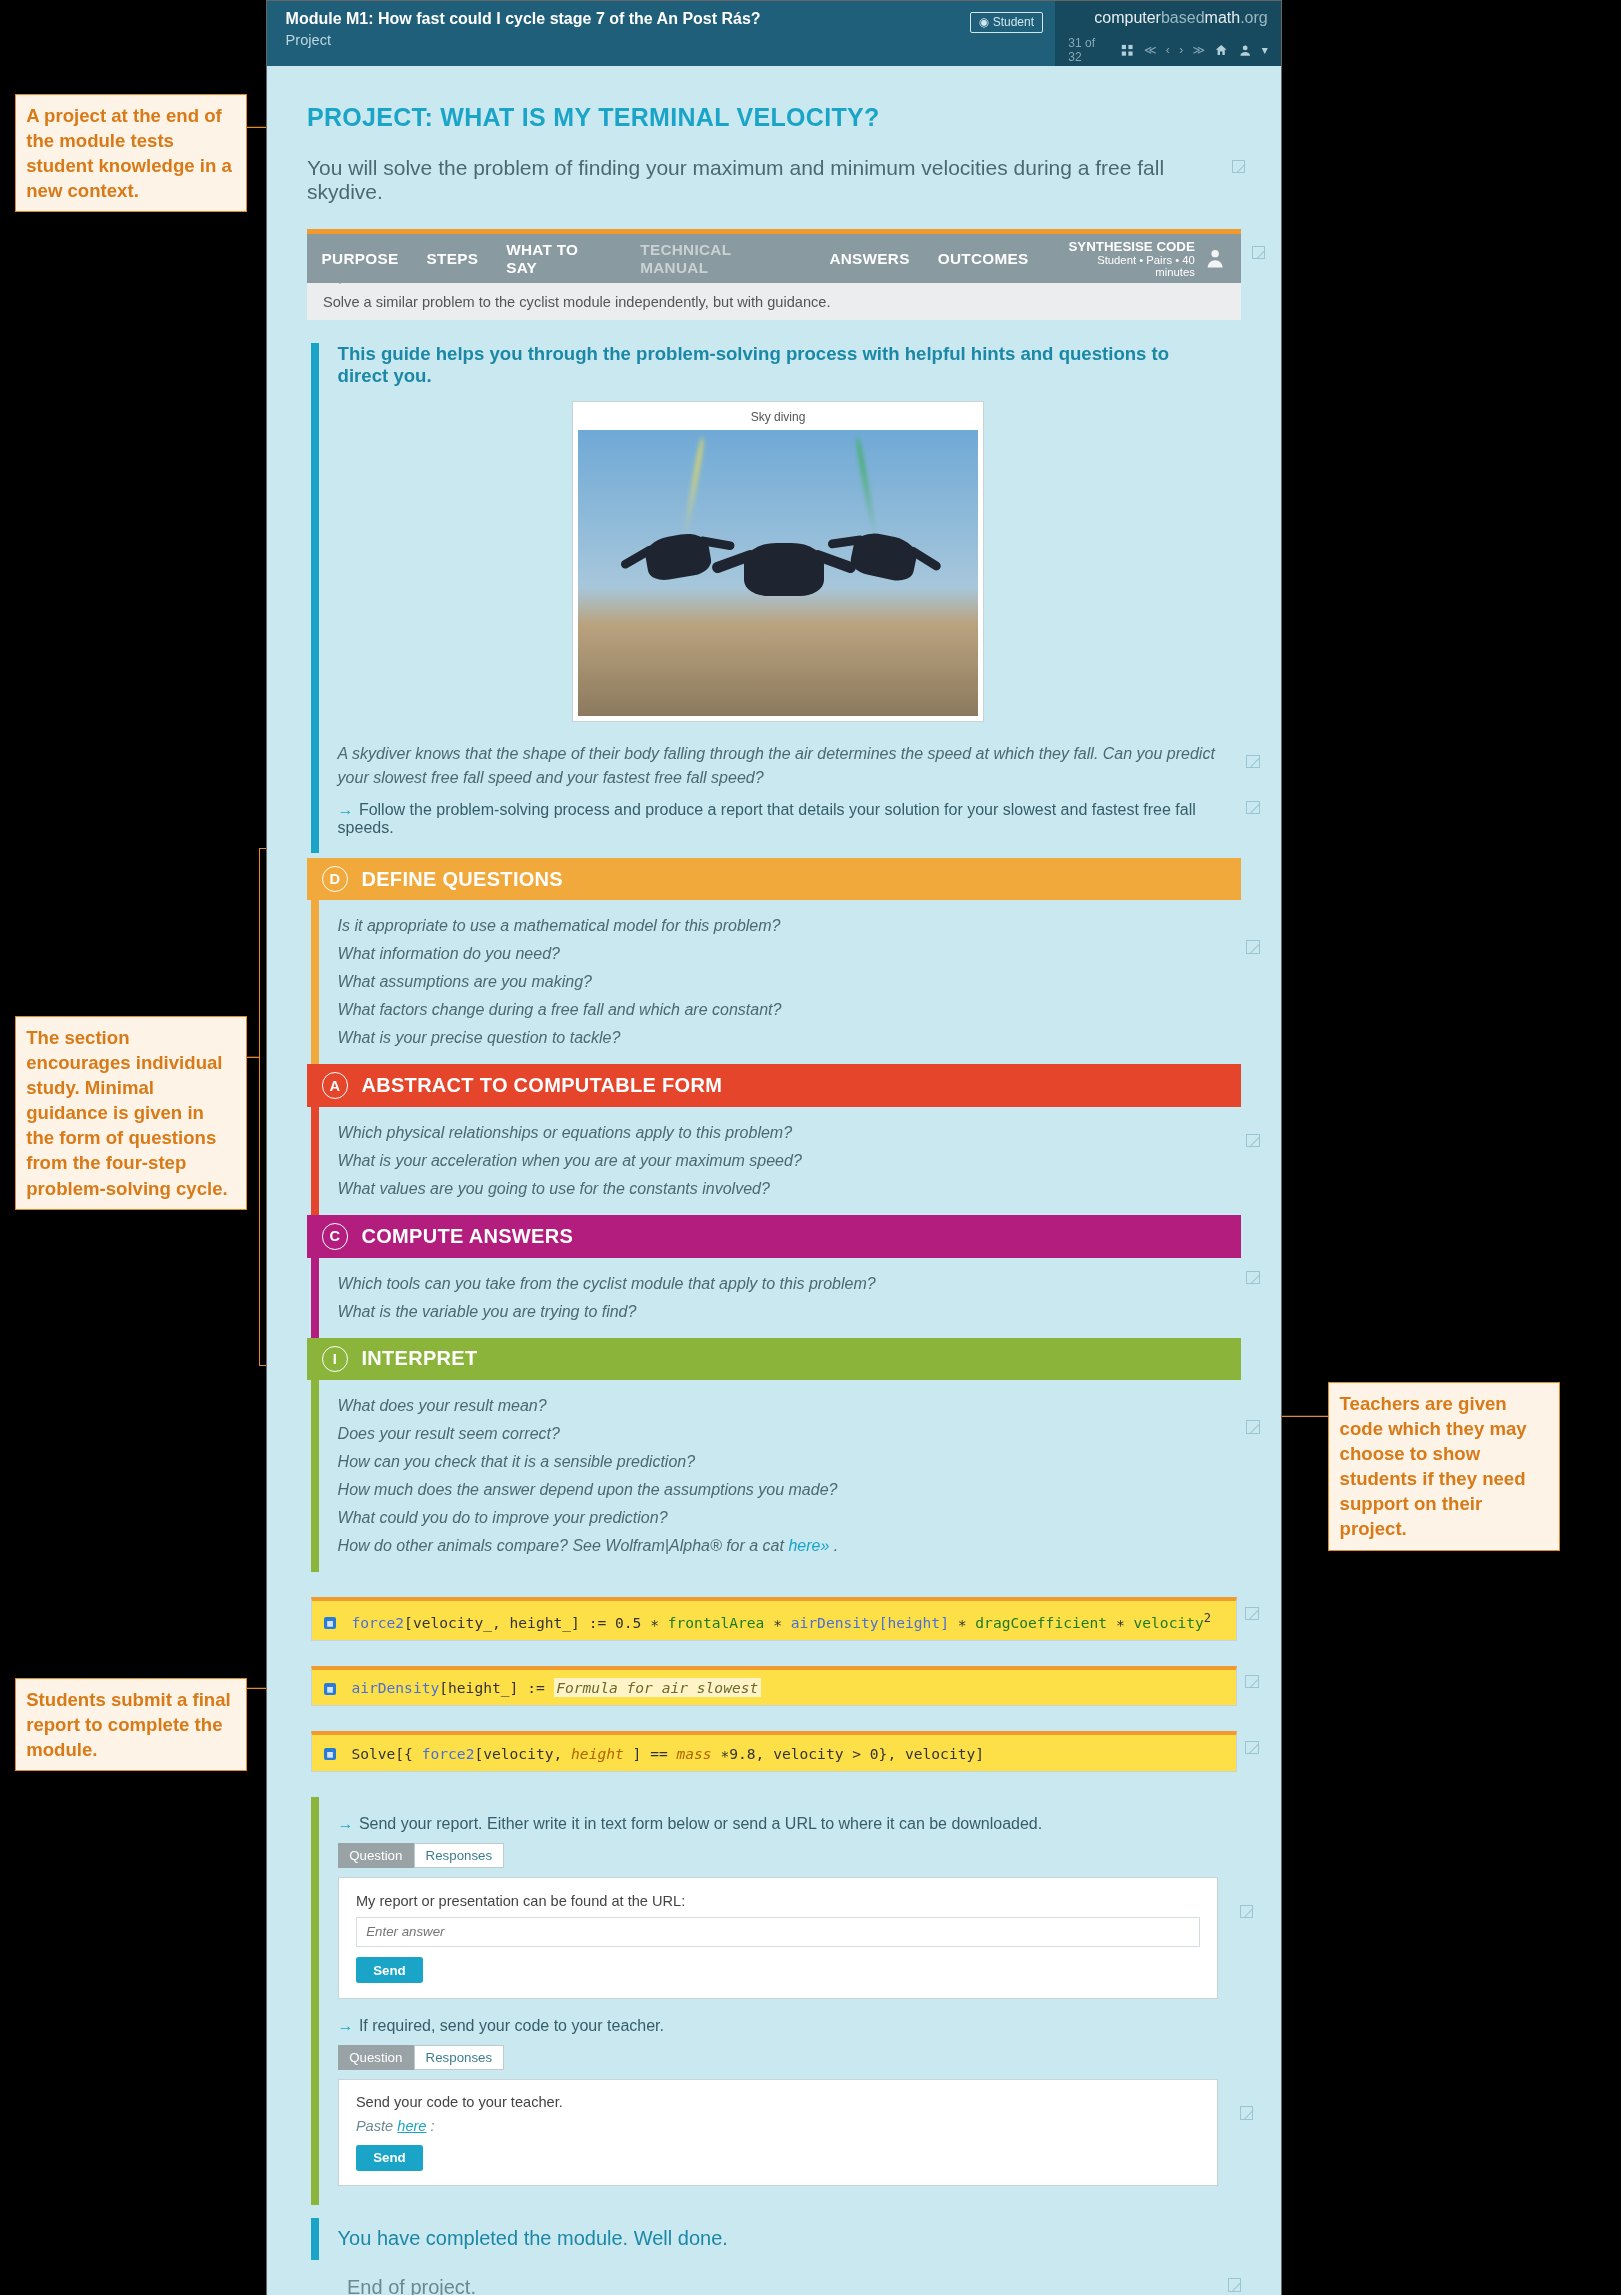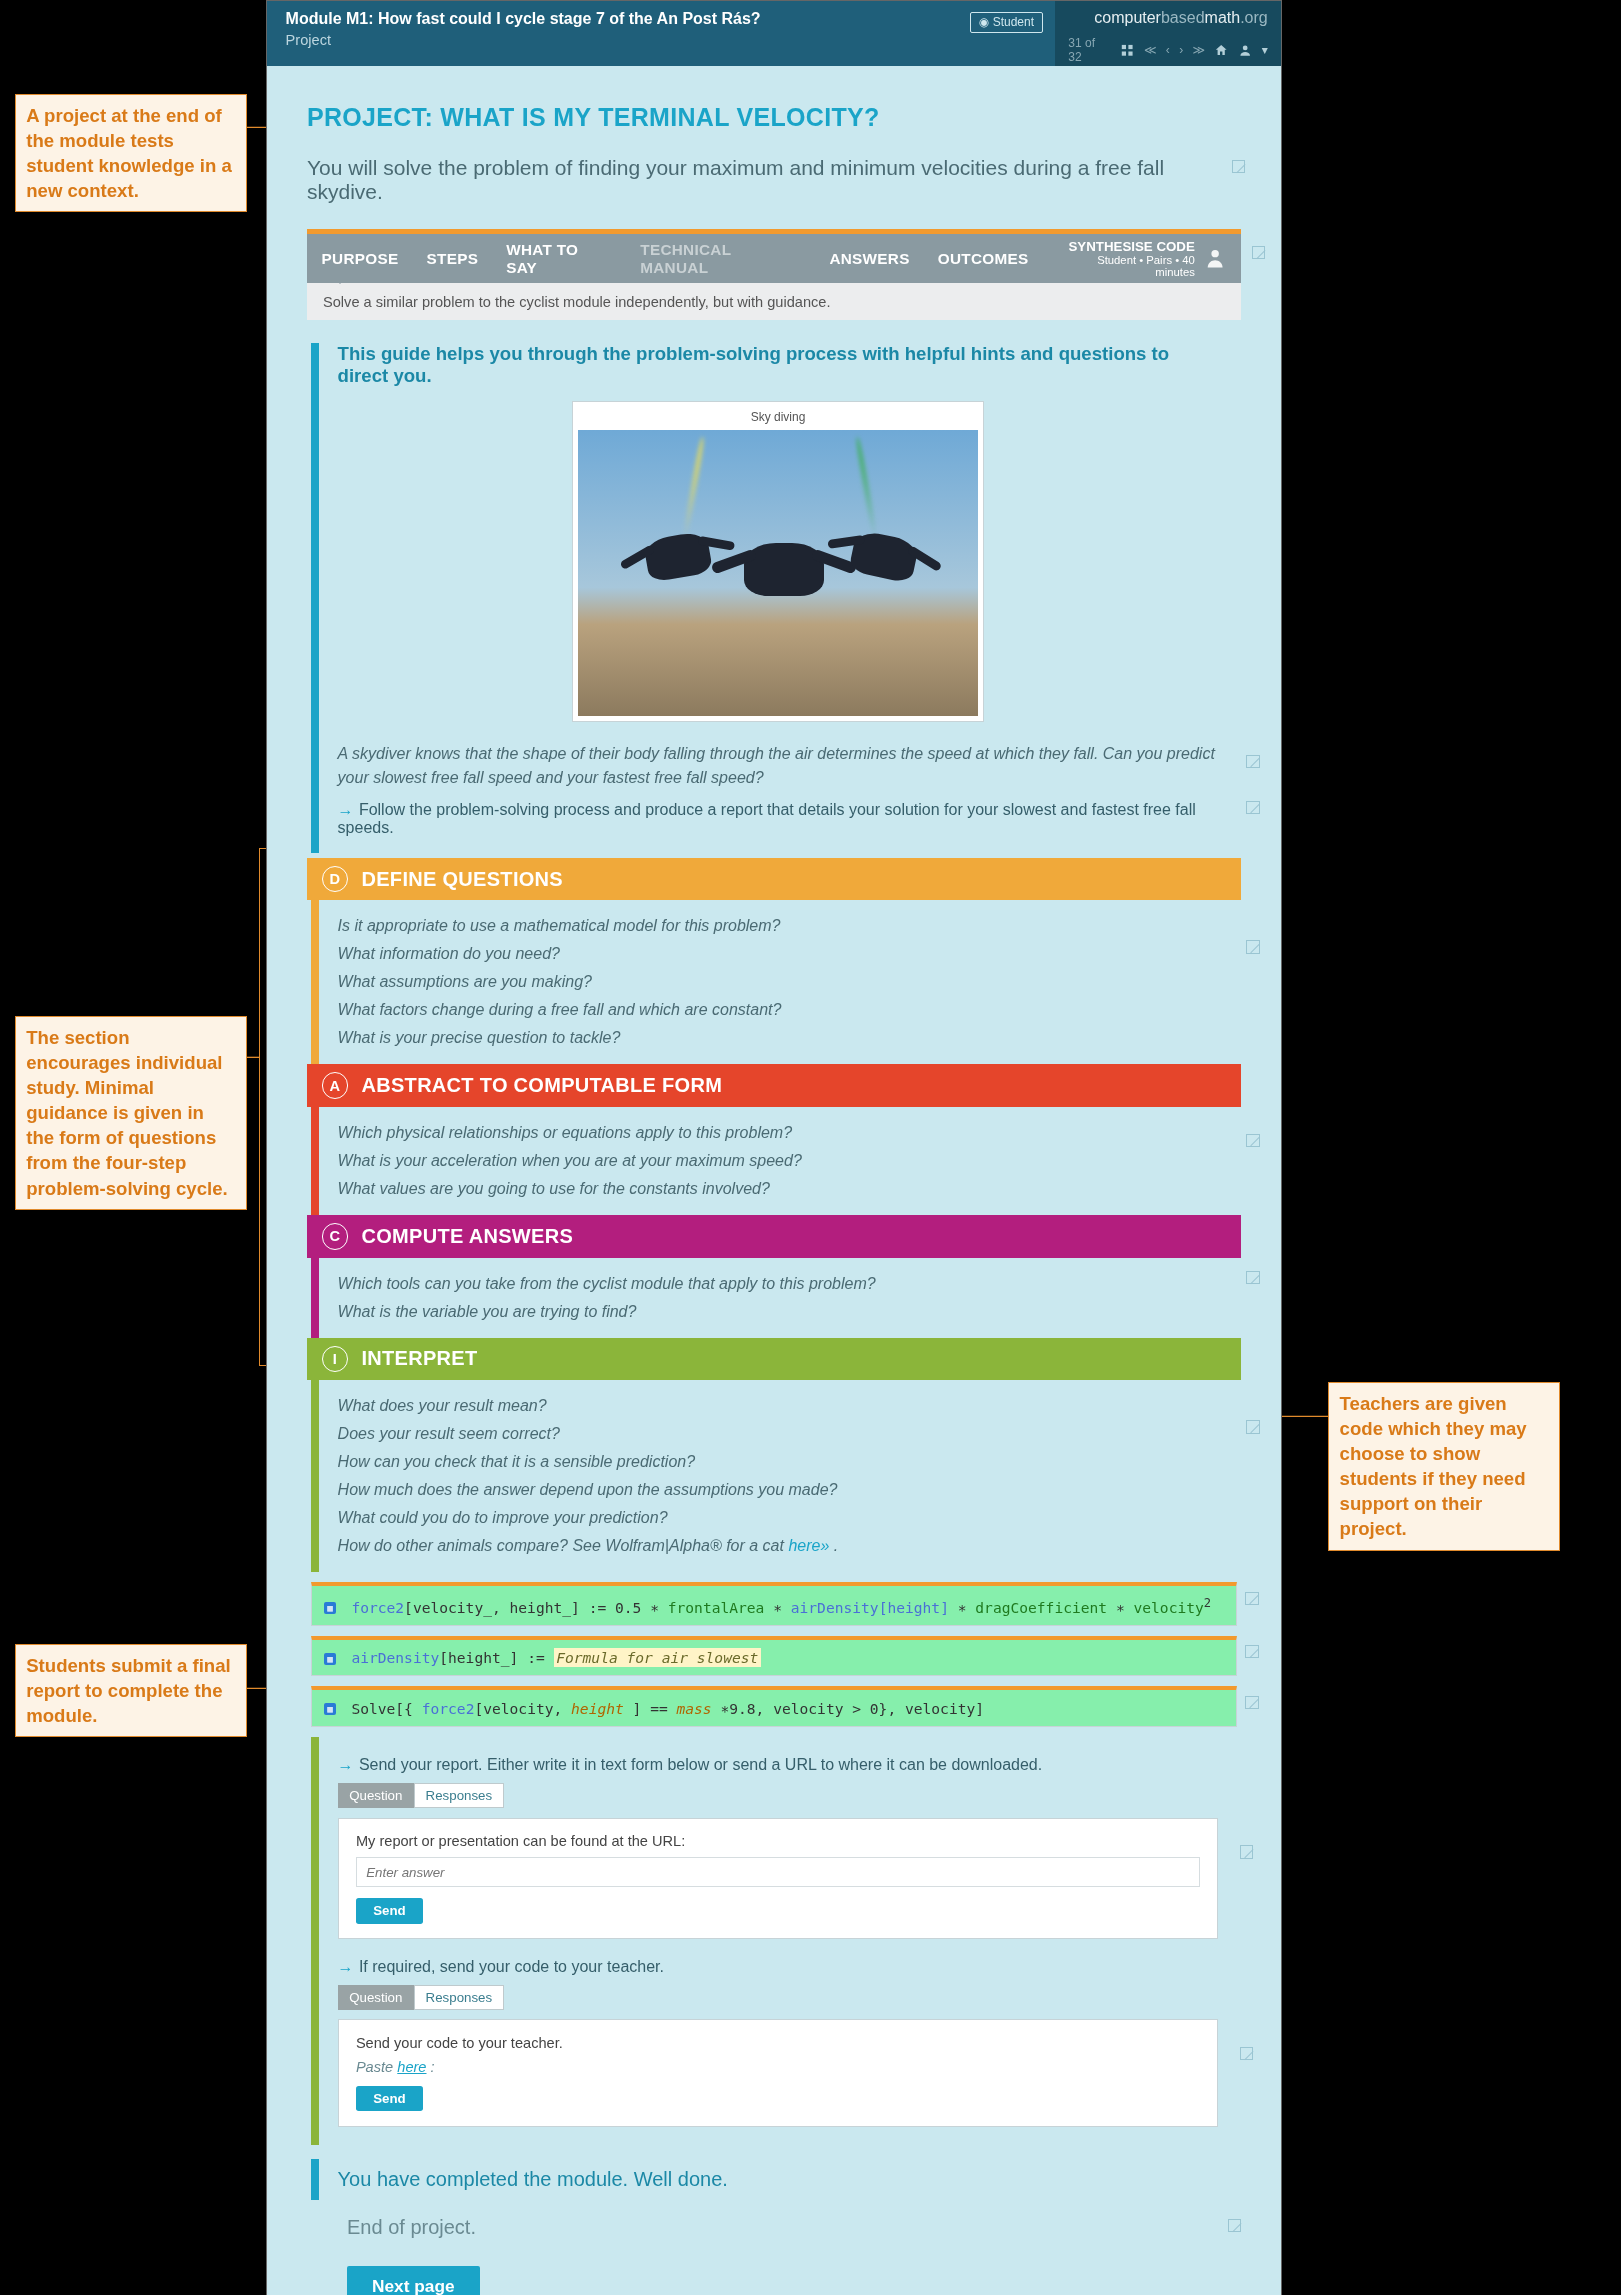--- a/index.html
+++ b/index.html
@@ -156,23 +156,23 @@
   }
   .sb-d { border-color:#f0a93a; }
   .sb-a { border-color:#e5452b; }
   .sb-c { border-color:#b31e7e; }
   .sb-i { border-color:#8bb53a; }
 
   .qlist { color:#4a6a73; font-style:italic; font-size:16px; line-height:1.75; }
   .qlist a { color:#1aa4c8; text-decoration:none; }
 
   .codecard {
-    background:#86efac; border:0.7px solid #c7d3d7;
+    background:#fde047; border:0.7px solid #c7d3d7;
     border-top:4px solid #f29a2e;
-    margin: 10px 4px; padding: 9.3px 12px;
+    margin: 25px 4px; padding: 9.3px 12px;
     font-family: Consolas, monospace; font-size:14.6px;
     color:#333;
   }
   .codecard .sig { color:#4a6fd6; }
   .codecard .fn  { color:#1f7a1f; }
   .codecard .kw  { color:#b06500; font-style:italic; }
   .codecard .hl  { background:#fff4c7; padding:0.7px 2.7px; font-style:italic; color:#6a6a2a; }
   .codecard .pre { display:inline-block; width:12px; height:12px;
     background:#2a7bd6; color:#fff; font-size:9.3px; text-align:center;
     line-height:12px; border-radius:2px; margin-right:6.6px; vertical-align:1.3px; }
@@ -236,21 +236,21 @@
   <svg class="callout-line" style="left:247px; top:126px;" width="80" height="2.7" viewBox="0 0 120 4">
       <line x1="0" y1="2" x2="120" y2="2" stroke="#e08a2c" stroke-width="2"></line>
     </svg>
 
   <div class="bracket" style="left:259px; top:848px; height:518px;"></div>
   <div class="callout" style="left:14.6px; top:1016px;">The section encourages individual study. Minimal guidance is given in the form of questions from the four-step problem-solving cycle.</div>
   <svg class="callout-line" style="left:247px; top:1056px;" width="13.3" height="2.7" viewBox="0 0 20 4">
       <line x1="0" y1="2" x2="20" y2="2" stroke="#e08a2c" stroke-width="2"></line>
     </svg>
 
-  <div class="callout" style="left:14.6px; top:1644px;">Students submit a final report to complete the module.</div>
+  <div class="callout" style="left:14.6px; top:1678px;">Students submit a final report to complete the module.</div>
   <svg class="callout-line" style="left:247px; top:1687px;" width="126" height="2.7" viewBox="0 0 190 4">
       <line x1="0" y1="2" x2="190" y2="2" stroke="#e08a2c" stroke-width="2"></line>
     </svg>
 
   <div class="callout" style="left:1328px; top:1382px;">Teachers are given code which they may choose to show students if they need support on their project.</div>
   <svg class="callout-line" style="left:1281px; top:1415px;" width="48" height="2.7" viewBox="0 0 72 4">
       <line x1="0" y1="2" x2="72" y2="2" stroke="#e08a2c" stroke-width="2"></line>
     </svg>
 
   <div class="app">

